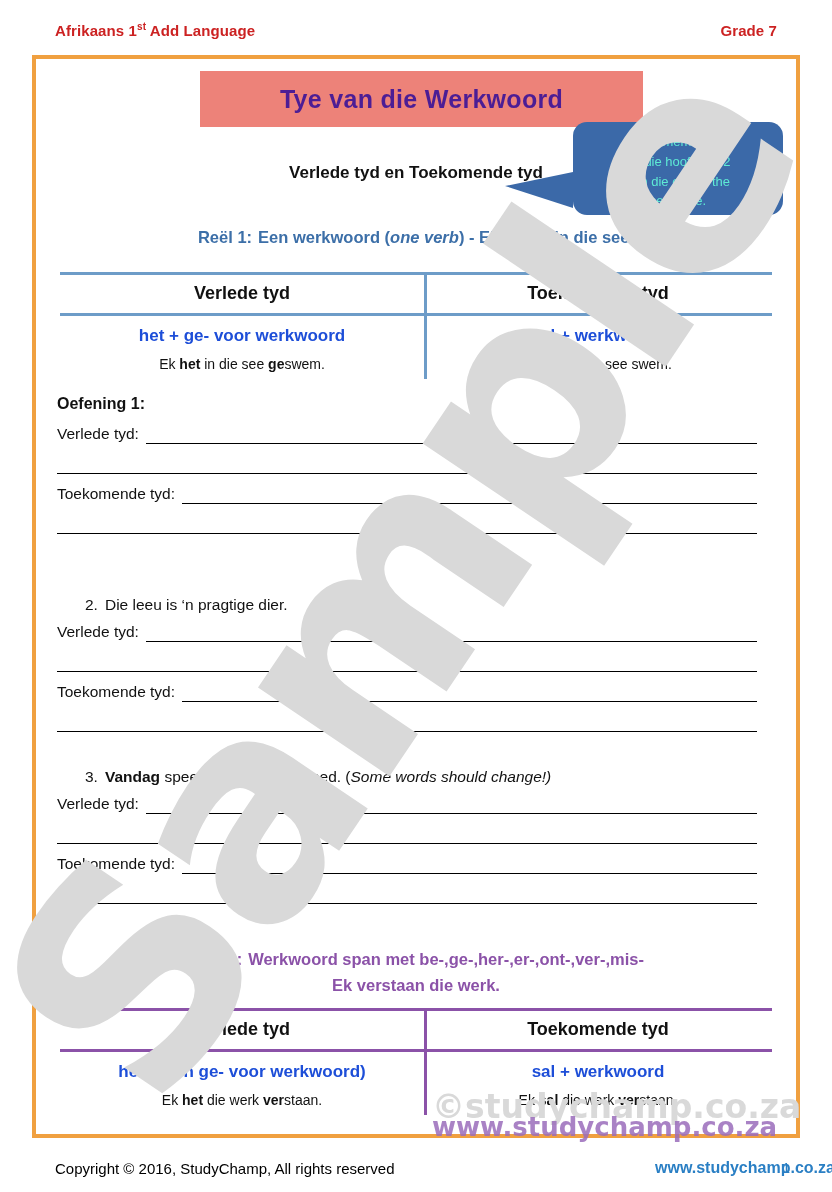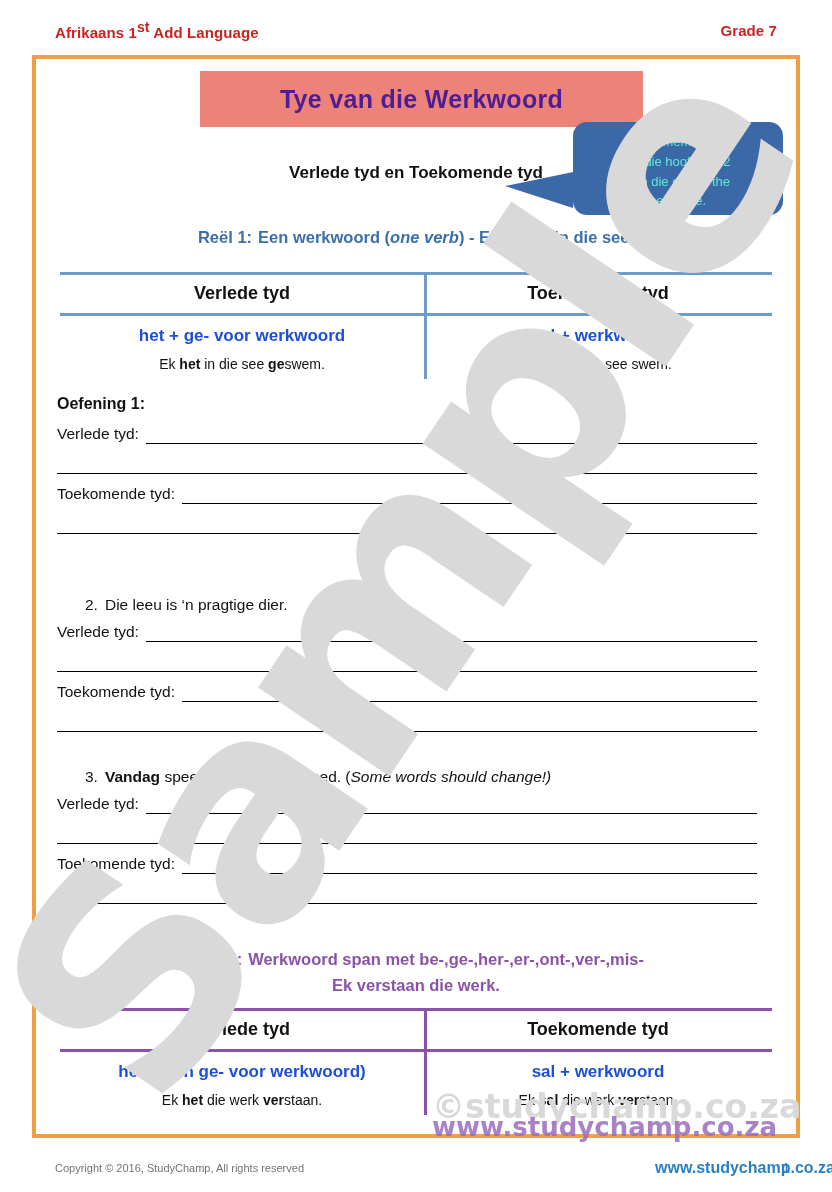--- a/index.html
+++ b/index.html
@@ -32,21 +32,21 @@
   }
   .top-header .subject,
   .top-header .grade {
     color: #CC2222;
     font-weight: bold;
     font-size: 15px;
     letter-spacing: 0.1px;
     white-space: nowrap;
   }
   .top-header .subject sup {
-    font-size: 14px;
+    font-size: 10px;
     vertical-align: super;
   }
 
   
   .frame {
     position: absolute;
     left: 32px;
     top: 55px;
     width: 768px;
     height: 1083px;
@@ -298,22 +298,22 @@
   .footer {
     position: absolute;
     left: 55px;
     right: 32px;
     top: 1157px;
     height: 22px;
     display: flex;
     align-items: center;
   }
   .footer .copyright {
-    font-size: 11px;
-    color: #737373;
+    font-size: 15px;
+    color: #000000;
     white-space: nowrap;
   }
   .footer .site {
     position: absolute;
     left: 600px;
     font-size: 16px;
     font-weight: bold;
     color: #2A7FC4;
     white-space: nowrap;
   }

